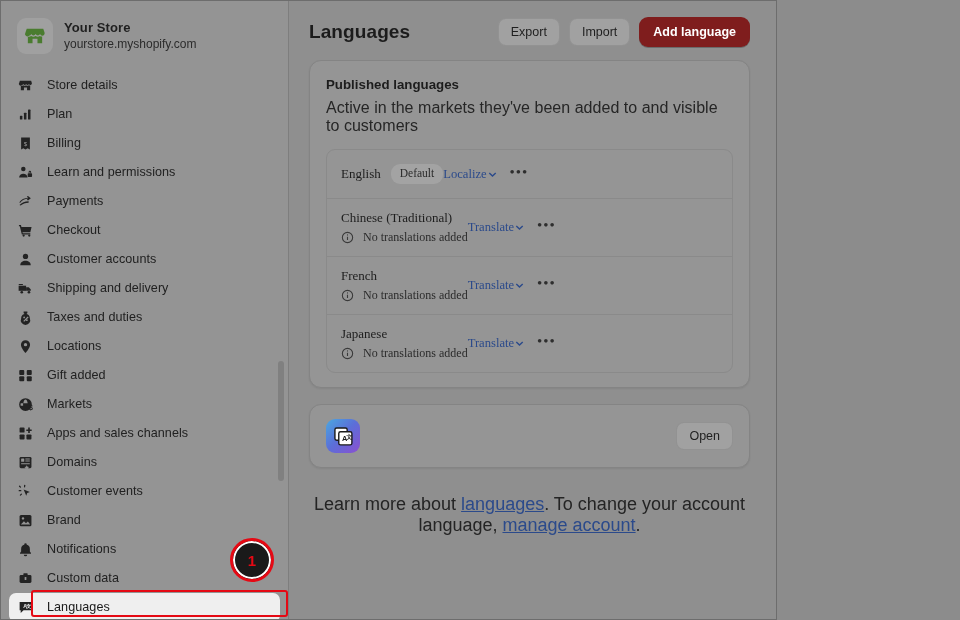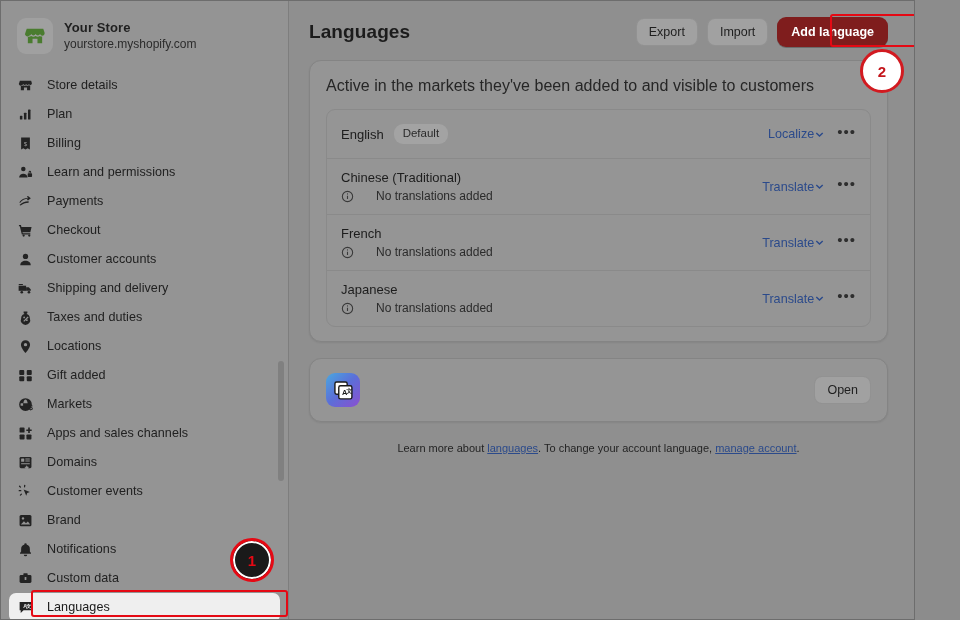--- a/index.html
+++ b/index.html
@@ -4,21 +4,21 @@
 <style>
   * { box-sizing: border-box; margin: 0; padding: 0; }
   html, body {
     width: 960px; height: 620px;
     font-family: "Liberation Sans", sans-serif;
     background: #8c8c8c;
     overflow: hidden;
   }
   #app {
     position: relative;
-    width: 915px; height: 620px;
+    width: 777px; height: 620px;
     background: #8f8f8f;
     border: 1px solid #6d6d6d;
     display: flex;
     overflow: hidden;
   }
 
   
   .sidebar {
     width: 288px;
     flex: 0 0 288px;
@@ -167,39 +167,40 @@
 
   .lang-list {
     border: 1px solid #8a8a8a;
     border-radius: 9px;
     overflow: hidden;
     background: #959595;
   }
   .lang-row {
     display: flex;
     align-items: center;
-    justify-content: space-between;
+    justify-content: flex-start;
     padding: 11px 14px 11px 14px;
     min-height: 49px;
     border-bottom: 1px solid #8a8a8a;
+    font-family: Liberation Serif, serif;
   }
   .lang-row:last-child { border-bottom: none; }
   .lang-left { display: flex; flex-direction: column; gap: 4px; }
   .lang-name-line { display: flex; align-items: center; gap: 10px; }
   .lang-name { font-size: 13px; color: #1d1d1d; }
   .badge-default {
     font-size: 11.5px;
     color: #2a2a2a;
     background: #a3a3a3;
     border-radius: 9px;
     padding: 2px 9px 3px 9px;
     line-height: 1.25;
   }
   .lang-status {
-    display: flex; align-items: center; gap: 22px;
+    display: flex; align-items: center; gap: 9px;
     font-size: 12px; color: #2b2b2b;
   }
   .info-ic { width: 13px; height: 13px; flex: 0 0 13px; color: #3a3a3a; }
 
   .lang-right { display: flex; align-items: center; gap: 12px; }
   .link-action {
     font-size: 12.6px;
     color: #2b4a8b;
     cursor: pointer;
     display: flex; align-items: center; 
@@ -230,23 +231,23 @@
     flex: 0 0 34px;
     background: linear-gradient(135deg,#4aa8e0 0%,#5b6fd8 48%,#8b4fd0 100%);
     display: flex; align-items: center; justify-content: center;
   }
   .app-meta { display: flex; flex-direction: column; gap: 3px; }
   .app-name { font-size: 13px; font-weight: bold; color: #1d1d1d; }
   .app-state { font-size: 12.2px; color: #2d2d2d; }
 
   .footnote {
     text-align: center;
-    font-size: 11px;
+    font-size: 18px;
     color: #242424;
-    margin-top: 20px;
+    margin-top: 26px;
   }
   .footnote a {
     color: #2b4a8b;
     text-decoration: underline;
     cursor: pointer;
   }
 
   
   .badge {
     position: absolute;
@@ -521,20 +522,21 @@
         <button class="btn btn-plain">Export</button>
         <button class="btn btn-plain">Import</button>
         <button class="btn btn-primary">Add language</button>
       </div>
     </div>
 
     <div class="content">
 
       <section class="card">
         <div class="card-pad">
+          <div class="card-title">Published languages</div>
           <div class="card-sub">Active in the markets they've been added to and visible to customers</div>
 
           <div class="lang-list">
 
             <div class="lang-row">
               <div class="lang-left">
                 <div class="lang-name-line">
                   <span class="lang-name">English</span>
                   <span class="badge-default">Default</span>
                 </div>

